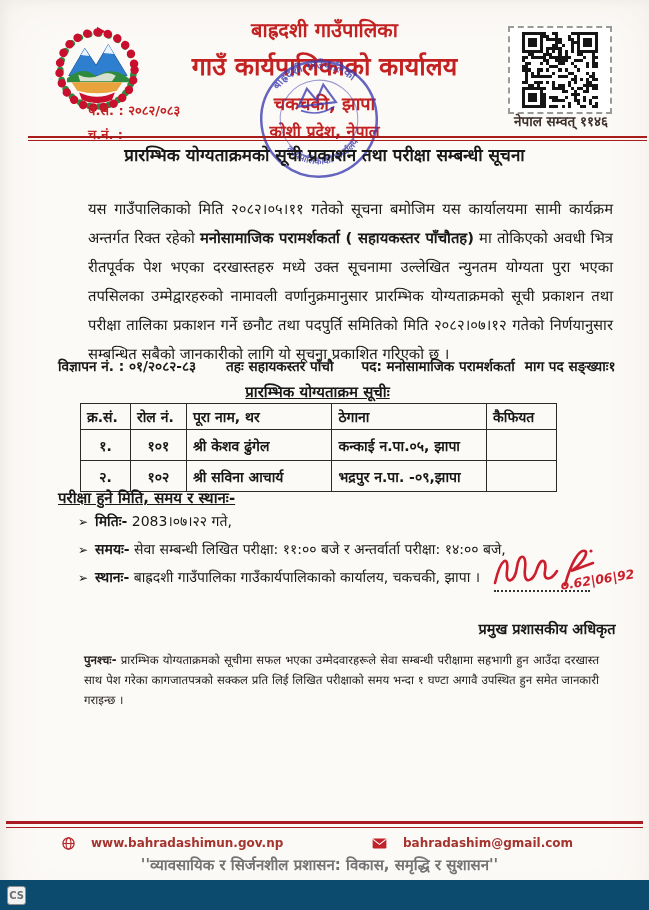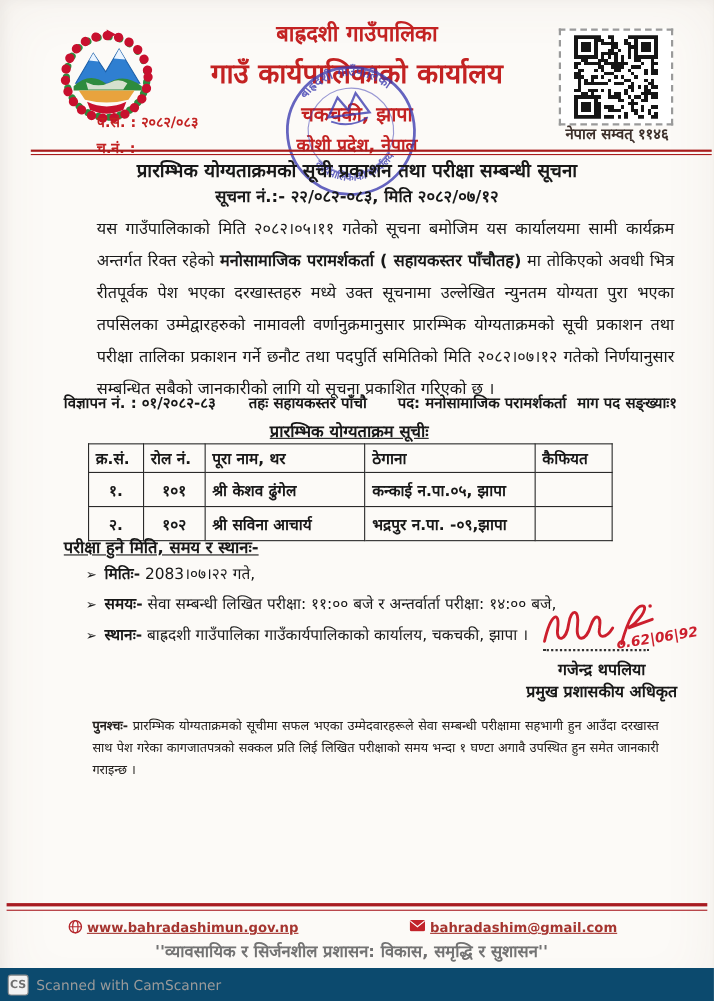--- a/index.html
+++ b/index.html
@@ -67,22 +67,22 @@
               font-size:14.5px; font-weight:bold; }
   .sig-post { position:absolute; left:448px; width:198px; top:618px; text-align:center;
               font-size:14.5px; font-weight:bold; }
   
   .postscript { position:absolute; left:84px; right:50px; top:650px;
                 font-size:11.6px; line-height:20px; text-align:justify; color:#23201e; }
   .postscript b { font-weight:bold; }
   
   .foot-rule { position:absolute; left:6px; right:6px; top:821px; height:7px;
                border-top:3px solid #a81c22; border-bottom:1.5px solid #a81c22; }
-  .foot-web, .foot-mail { position:absolute; top:836px; display:flex; gap:4px;
-               font-size:12px; font-weight:bold; color:#a5342f;text-decoration:underline; }
+  .foot-web, .foot-mail { position:absolute; top:836px; display:flex; align-items:center; gap:16px;
+               font-size:12px; font-weight:bold; color:#a5342f; }
   .foot-web  { left:62px; }
   .foot-mail { left:372px; }
   .foot-web svg, .foot-mail svg { display:block; }
   .slogan { position:absolute; left:0; right:10px; top:854px; text-align:center;
             font-size:15px; font-weight:bold; color:#737373; }
   
   .cam-bar { position:absolute; left:0; right:0; bottom:0; height:30px; background:#0c4a6e;
              display:flex; align-items:center; gap:7px; padding-left:7px; }
   .cam-box { width:19px; height:19px; border:1.5px solid #8f8f8f; border-radius:3px;
              display:flex; align-items:center; justify-content:center;
@@ -441,21 +441,20 @@
     <text font-size="9" font-weight="bold" fill="#3b3bb0">
       <textPath href="#arcB" startOffset="50%" text-anchor="middle">कार्यपालिकाको कार्यालय</textPath>
     </text>
     <path d="M42,46 L52,30 L60,42 L68,28 L78,46 Z" fill="none" stroke="#3b3bb0" stroke-width="2"></path>
     <path d="M44,50 q16,8 32,0" fill="none" stroke="#3b3bb0" stroke-width="1.6"></path>
   </svg>
 
   <div class="rule-double"></div>
 
   <div class="title">प्रारम्भिक योग्यताक्रमको सूची प्रकाशन तथा परीक्षा सम्बन्धी सूचना</div>
-  <div class="subtitle">सूचना नं.:- २२/०८२-०८३, मिति २०८२/०७/१२</div>
 
   <div class="para"><span>यस गाउँपालिकाको मिति २०८२।०५।११ गतेको सूचना बमोजिम यस कार्यालयमा सामी कार्यक्रम अन्तर्गत रिक्त रहेको </span><b>मनोसामाजिक परामर्शकर्ता ( सहायकस्तर पाँचौतह)</b><span> मा तोकिएको अवधी भित्र रीतपूर्वक पेश भएका दरखास्तहरु मध्ये उक्त सूचनामा उल्लेखित न्युनतम योग्यता पुरा भएका तपसिलका उम्मेद्वारहरुको नामावली वर्णानुक्रमानुसार प्रारम्भिक योग्यताक्रमको सूची प्रकाशन तथा परीक्षा तालिका प्रकाशन गर्ने छनौट तथा पदपुर्ति समितिको मिति २०८२।०७।१२ गतेको निर्णयानुसार सम्बन्धित सबैको जानकारीको लागि यो सूचना प्रकाशित गरिएको छ ।</span></div>
 
   <div class="advert">
     <span class="seg1">विज्ञापन नं. : ०१/२०८२-८३</span>
     <span class="seg2">तहः सहायकस्तर पाँचौ</span>
     <span class="seg3">पद: मनोसामाजिक परामर्शकर्ता</span>
     <span class="seg4">माग पद सङ्ख्याः१</span>
   </div>
 
@@ -494,21 +493,20 @@
     <div class="exam-item"><span class="arrow">➢</span><b>स्थानः-</b><span> बाह्रदशी गाउँपालिका गाउँकार्यपालिकाको कार्यालय, चकचकी, झापा ।</span></div>
   </div>
 
   <svg class="sig-art" viewBox="0 0 150 46">
     <path d="M8,38 C14,12 22,10 20,26 C18,40 28,38 30,22 C32,8 40,8 38,24 C36,40 46,38 50,24 C54,12 60,14 58,26 C56,36 64,36 70,26" fill="none" stroke="#cc1f2d" stroke-width="2.6" stroke-linecap="round"></path>
     <path d="M78,40 C84,18 92,4 98,6 C102,8 94,20 84,26 L106,18" fill="none" stroke="#cc1f2d" stroke-width="2.6" stroke-linecap="round"></path>
     <circle cx="104" cy="6" r="1.6" fill="#cc1f2d"></circle>
   </svg>
   <div class="sig-dots"></div>
   <div class="sig-date">o.62|06|92</div>
-  <div class="sig-name">गजेन्द्र थपलिया</div>
   <div class="sig-post">प्रमुख प्रशासकीय अधिकृत</div>
 
   <div class="postscript"><b>पुनश्चः-</b><span> प्रारम्भिक योग्यताक्रमको सूचीमा सफल भएका उम्मेदवारहरूले सेवा सम्बन्धी परीक्षामा सहभागी हुन आउँदा दरखास्त साथ पेश गरेका कागजातपत्रको सक्कल प्रति लिई लिखित परीक्षाको समय भन्दा १ घण्टा अगावै उपस्थित हुन समेत जानकारी गराइन्छ ।</span></div>
 
   <div class="foot-rule"></div>
 
   <div class="foot-web">
     <svg width="13" height="13" viewBox="0 0 14 14">
       <circle cx="7" cy="7" r="6" fill="none" stroke="#b5272c" stroke-width="1.4"></circle>
       <ellipse cx="7" cy="7" rx="2.6" ry="6" fill="none" stroke="#b5272c" stroke-width="1.2"></ellipse>
@@ -522,16 +520,15 @@
       <rect x="0.5" y="0.5" width="15" height="11" rx="1.5" fill="#c2232a"></rect>
       <path d="M1,1.5 L8,7 L15,1.5" fill="none" stroke="#ffffff" stroke-width="1.2"></path>
     </svg>
     <span>bahradashim@gmail.com</span>
   </div>
 
   <div class="slogan">''व्यावसायिक र सिर्जनशील प्रशासन: विकास, समृद्धि र सुशासन''</div>
 
   <div class="cam-bar">
     <div class="cam-box">CS</div>
-    <div class="cam-text">Scanned with CamScanner</div>
   </div>
 
 </div>
 
 </body></html>

